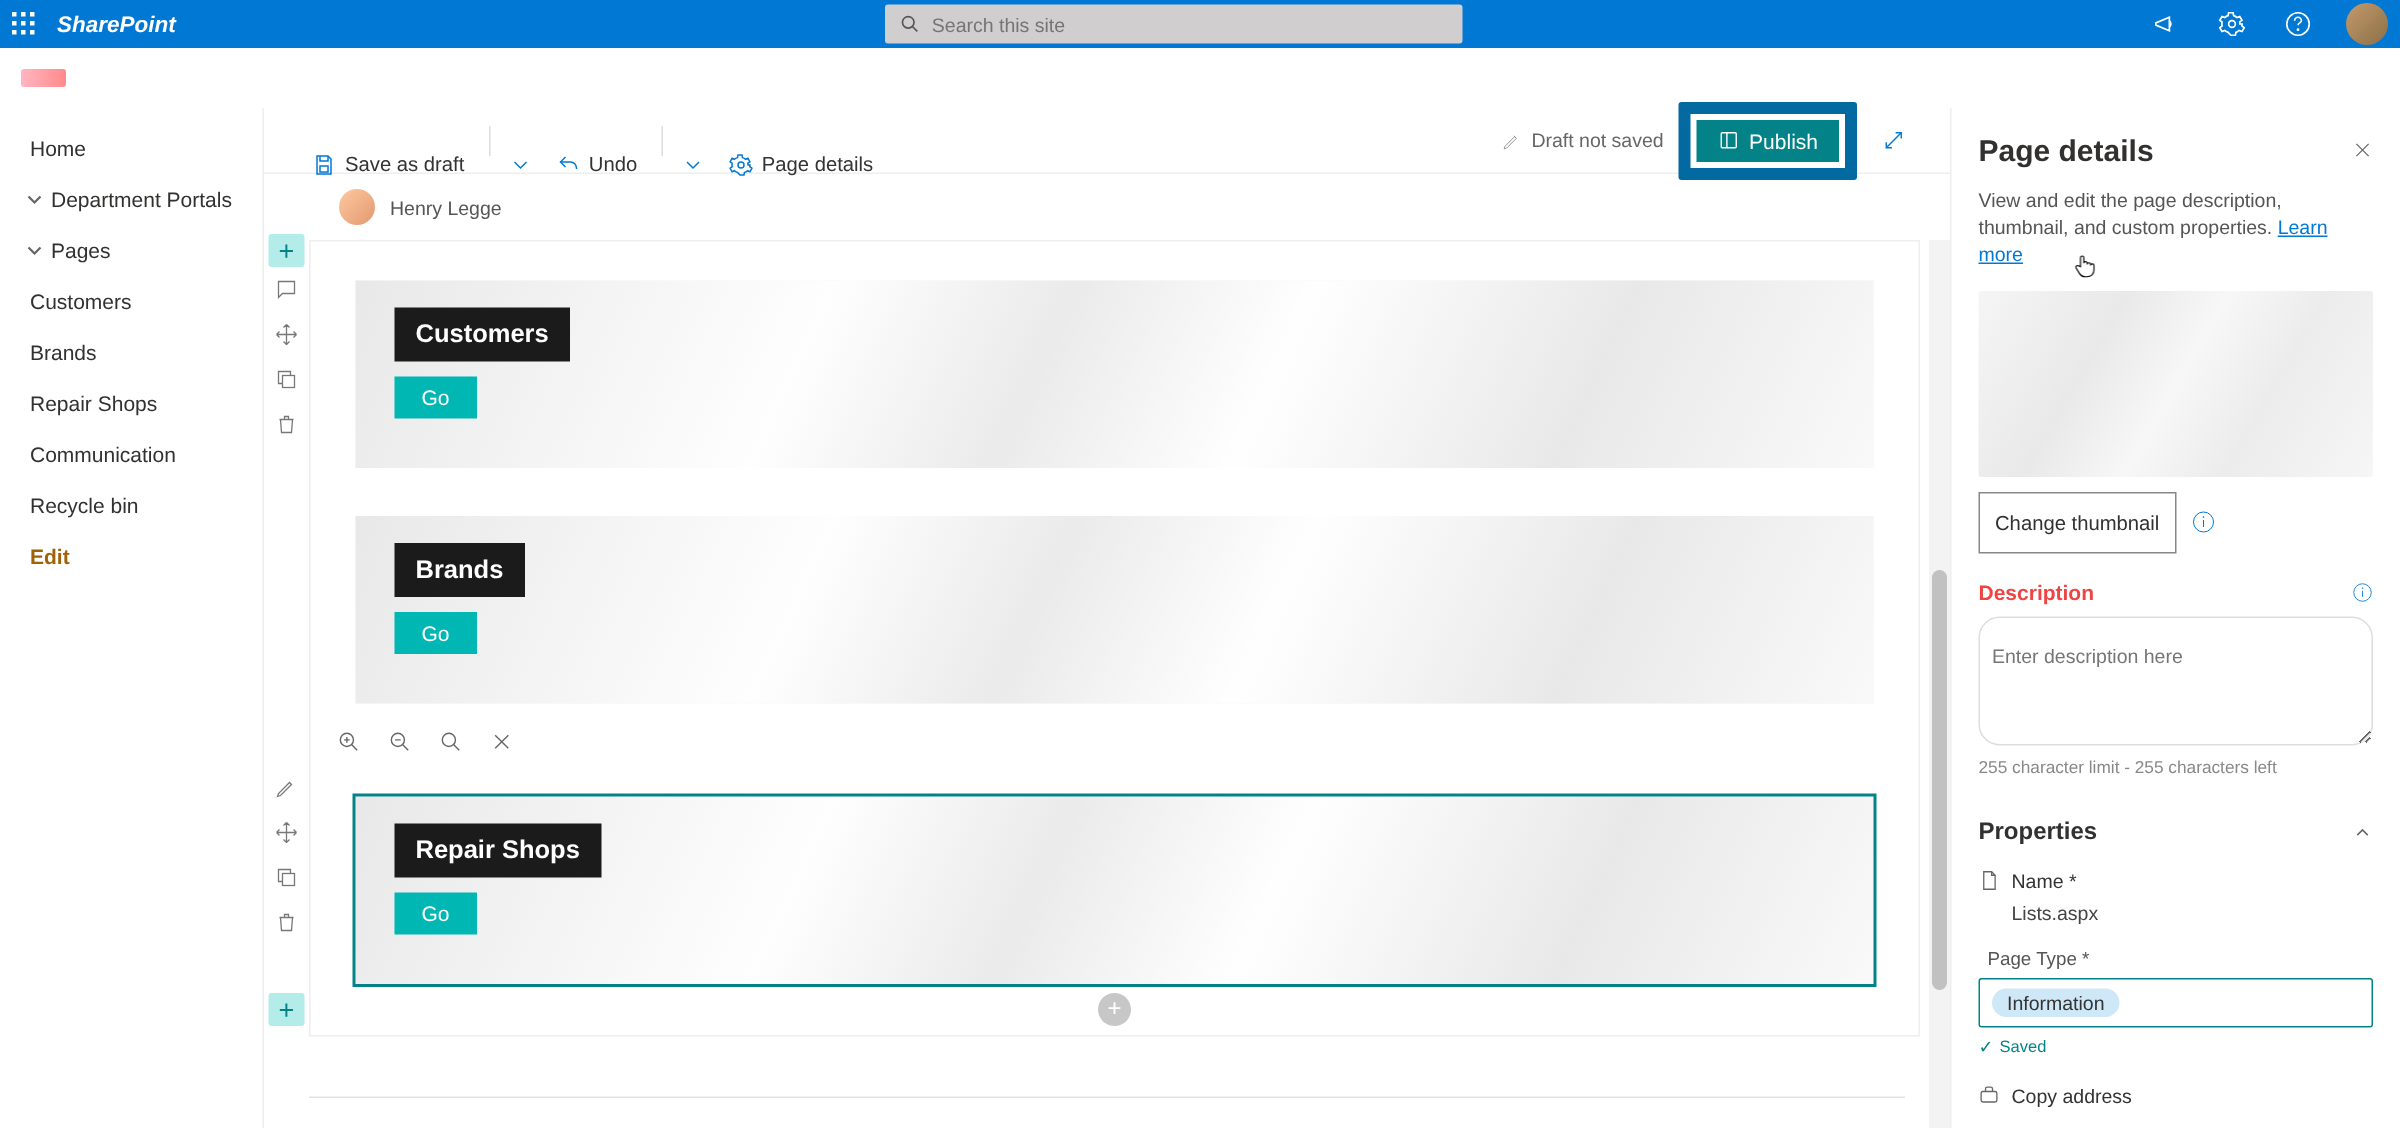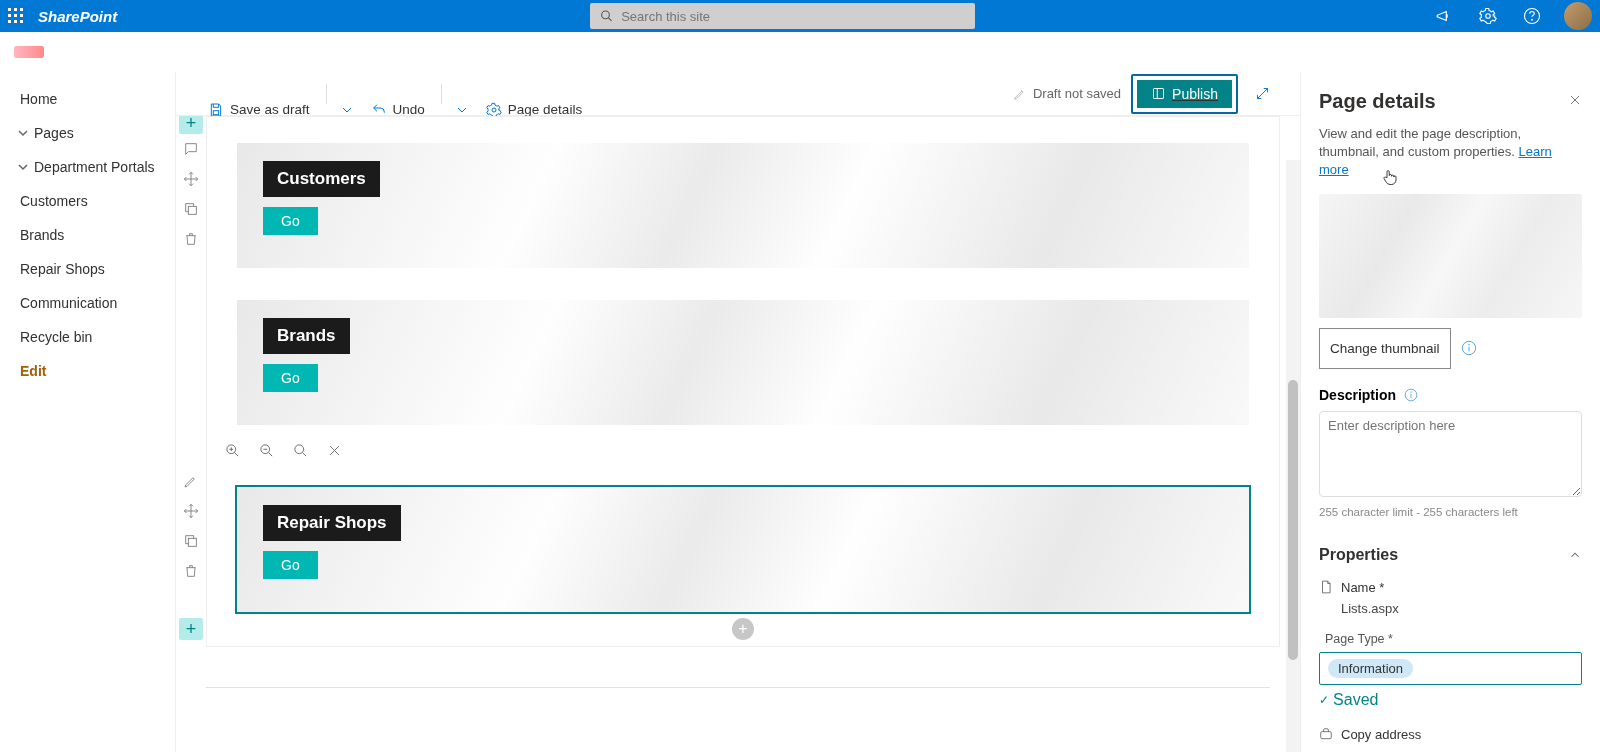--- a/index.html
+++ b/index.html
@@ -35,21 +35,21 @@
 
   
   .canvas-wrap { flex:1; display:flex; flex-direction:column; position:relative;}
   .command-bar { height:44px; display:flex; align-items:center; gap:4px; padding:0 24px; border-bottom:1px solid #eee;}
   .cmd-btn { display:flex; align-items:center; gap:6px; padding:6px 8px; font-size:13.5px; color:#333; cursor:pointer; border-radius:2px;margin-top:32px;}
   .cmd-btn svg { width:16px; height:16px; fill:none; stroke:#0078d4; stroke-width:1.5;}
   .cmd-sep { width:1px; height:20px; background:#ddd; margin:0 4px;}
   .cmd-right { margin-left:auto; display:flex; align-items:center; gap:10px;}
   .draft-status { font-size:13px; color:#666; display:flex; align-items:center; gap:6px;}
   .draft-status svg { width:14px; height:14px; stroke:#888;}
-  .publish-btn-frame { border:2px solid #0369a1; padding:4px; border-radius:2px;text-decoration:underline; }
+  .publish-btn-frame { border:8px solid #0369a1; padding:4px; border-radius:2px; }
   .publish-btn { background:#038387; color:#fff; padding:6px 14px; display:flex; align-items:center; gap:6px; font-size:14px; cursor:pointer;}
   .publish-btn svg { width:15px; height:15px; fill:#fff; stroke:#fff; stroke-width:1.5;}
   .expand-icon { width:28px; height:28px; display:flex; align-items:center; justify-content:center; cursor:pointer;}
   .expand-icon svg { width:15px; height:15px; stroke:#0078d4; fill:none; stroke-width:1.5;}
 
   
   .content-scroll { position:relative; flex:1; overflow:auto;}
   .author-row { display:flex; align-items:center; gap:10px; padding:10px 40px 10px 50px; font-size:13px; color:#555;}
   .author-avatar { width:24px; height:24px; border-radius:50%; background:linear-gradient(135deg,#ffc8a2,#e2996f);}
   
@@ -90,33 +90,33 @@
   .details-desc { font-size:13px; color:#555; margin-top:12px; line-height:1.4;}
   .details-desc a { color:#0078d4; text-decoration:underline; cursor:pointer;}
 
   .thumb-placeholder { height:124px; margin-top:14px; border-radius:2px;
     background: linear-gradient(120deg,#f5f5f5 0%, #e9e9e9 30%, #f7f7f7 50%, #ececec 70%, #f6f6f6 100%);
   }
   .thumb-row { display:flex; align-items:center; gap:10px; margin-top:10px;}
   .change-thumb-btn { border:1px solid #888; padding:12px 10px; font-size:13.5px; cursor:pointer; background:#fff;}
   .info-circle { width:16px; height:16px; stroke:#0078d4; fill:none; }
 
-  .field-label-row { display:flex; align-items:center; gap:8px; margin-top:18px; font-size:14px; font-weight:600; color:#000000;}
-  .desc-textarea { width:100%; height:86px; border:1px solid #ddd; border-radius:4px; margin-top:8px; padding:6px 8px; font-size:13px; resize:vertical; outline:none; color:#666;}
+  .field-label-row { display:flex; align-items:center; gap:8px; margin-top:18px; font-size:14px; font-weight:600; color:#ef4444;justify-content:space-between;}
+  .desc-textarea { width:100%; height:86px; border:1px solid #ddd; border-radius:14px; margin-top:8px; padding:18px 8px; font-size:13px; resize:vertical; outline:none; color:#666;}
   .char-limit { font-size:11.5px; color:#888; margin-top:6px;}
 
   .properties-header { display:flex; justify-content:space-between; align-items:center; margin-top:28px; font-size:16px; font-weight:600; cursor:pointer;}
   .prop-row { display:flex; align-items:center; gap:8px; margin-top:16px; font-size:13px; color:#333;}
   .prop-row svg { width:14px; height:14px; stroke:#666; fill:none; stroke-width:1.5;}
   .prop-value { font-size:13px; color:#444; margin-top:6px; margin-left:22px;}
 
   .page-type-label { font-size:12.5px; color:#555; margin-top:16px; margin-left:6px;}
   .page-type-box { border:1.5px solid #038387; border-radius:2px; padding:6px 8px; margin-top:6px;}
   .page-type-pill { display:inline-block; background:#cfe8f7; padding:2px 10px; border-radius:10px; font-size:13px; color:#333;}
-  .saved-note { color:#038387; font-size:16px; margin-top:6px; display:flex; align-items:center; gap:4px;}
+  .saved-note { color:#038387; font-size:11px; margin-top:6px; display:flex; align-items:center; gap:4px;}
   .saved-note::before { content:"✓"; font-size:12px;}
 
   .scrollbar-fake { position:absolute; right:0; top:44px; bottom:0; width:14px; background:#f3f3f3;}
   .scrollbar-thumb-fake { position:absolute; right:2px; top:220px; width:10px; height:280px; background:#c1c1c1; border-radius:5px;}
   
   
   .cursor-hand { position:absolute; top:96px; left:1205px; pointer-events:none;}
   .cursor-hand svg { width:18px; height:18px; fill:#fff; stroke:#000; stroke-width:1;}
 </style>
 </head>
@@ -178,27 +178,27 @@
 <div class="main-area">
 
   <div class="left-nav">
     <div class="nav-item child">
         <span>Home</span>
       </div>
     <div class="nav-item">
       <span class="nav-chevron"><svg width="10" height="10" viewBox="0 0 10 10">
             <path d="M1 3l4 4 4-4" fill="none" stroke="#666" stroke-width="1.5"></path>
           </svg></span>
-      <span>Pages</span>
+      <span>Department Portals</span>
     </div>
     <div class="nav-item">
       <span class="nav-chevron"><svg width="10" height="10" viewBox="0 0 10 10">
             <path d="M1 3l4 4 4-4" fill="none" stroke="#666" stroke-width="1.5"></path>
           </svg></span>
-      <span>Department Portals</span>
+      <span>Pages</span>
     </div>
     <div class="nav-item child">
         <span>Customers</span>
       </div>
     <div class="nav-item child">
         <span>Brands</span>
       </div>
     <div class="nav-item child">
         <span>Repair Shops</span>
       </div>
@@ -279,20 +279,24 @@
     </div>
 
     <div class="cursor-hand">
       <svg viewBox="0 0 24 24">
           <path d="M8 13V5a1.5 1.5 0 013 0v5a1.5 1.5 0 013 0v1a1.5 1.5 0 013 0v1a1.5 1.5 0 013 0v4a6 6 0 01-6 6h-2a6 6 0 01-5-3l-3-5a1.5 1.5 0 012.5-1.5L8 13z"></path>
         </svg>
     </div>
 
     <div class="content-scroll">
 
+      <div class="author-row">
+        <div class="author-avatar"></div>
+        <span>Henry Legge</span>
+      </div>
 
       <div class="section-wrapper">
 
         <div class="add-section-btn top" style="top:-4px">+</div>
 
         <div class="float-toolbar" style="top:22px">
           <div>
               <svg viewBox="0 0 24 24">
                 <path d="M4 4h16v12H8l-4 4V4z"></path>
               </svg>

